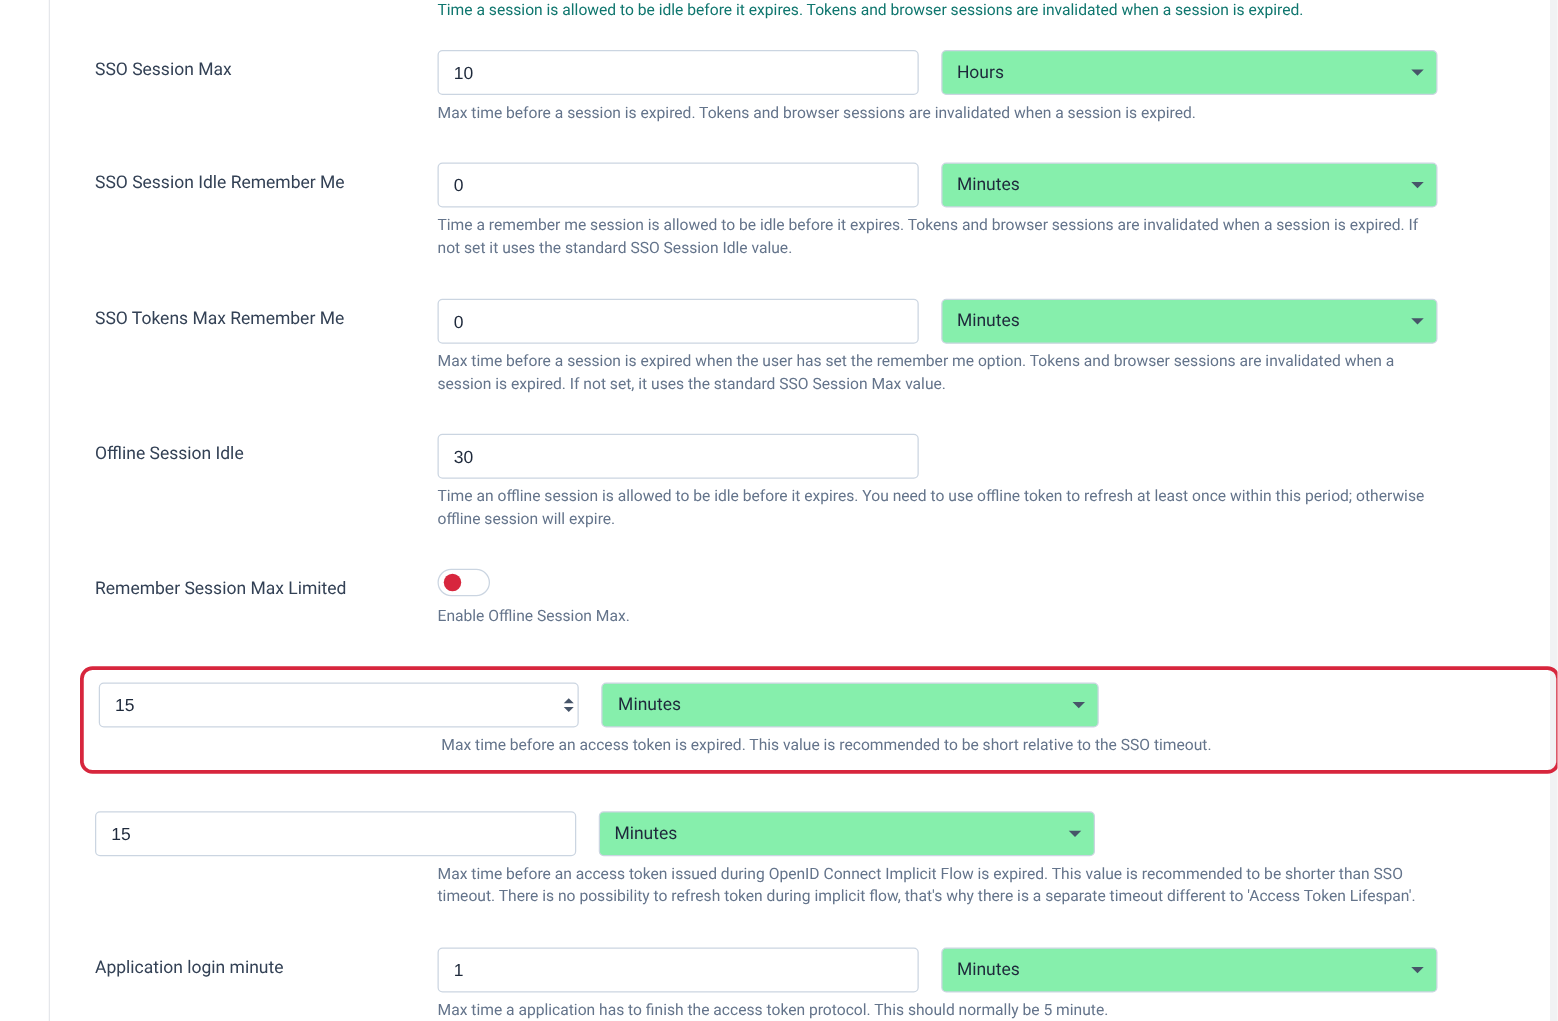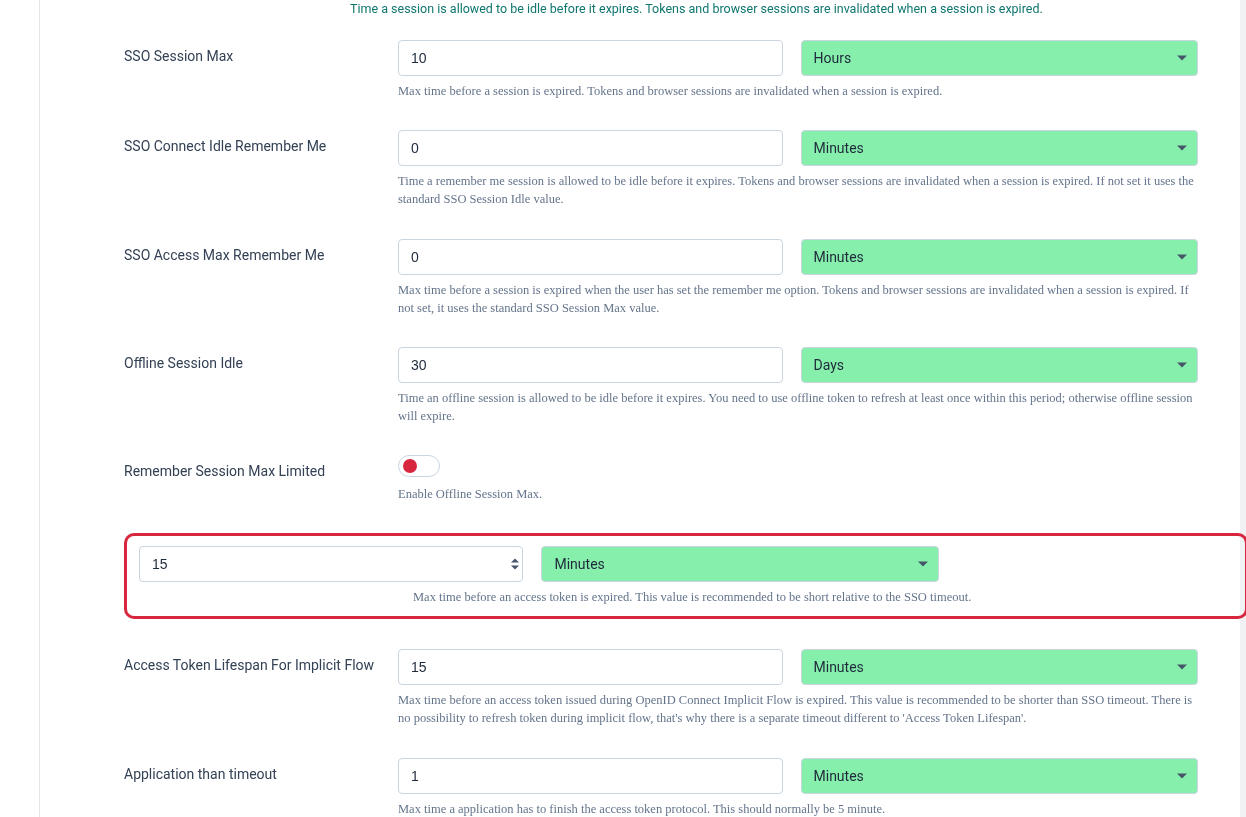--- a/index.html
+++ b/index.html
@@ -53,21 +53,20 @@
     gap: 18px;
     align-items: flex-start;
     max-width: 800px;
   }
   .help {
     font-size: 12.5px;
     color: #64748b;
     margin-top: 6px;
     line-height: 1.45;
     max-width: 800px;
-    font-family: Liberation Serif, serif;
   }
   .help-top {
     padding-left:274px;
     font-size: 12.5px;
     color: #0f766e;
     line-height: 1.45;
     padding-bottom: 22px;
     max-width:1080px;
   }
   input.text, input.number {
@@ -144,21 +143,21 @@
     border-radius: 10px;
     padding: 10px 0 10px 0;
     margin-left:-12px;
     padding-left:12px;
     margin-right:-10px;
     padding-right:10px;
   }
   .section {
     padding-top: 0;
   }
-  .row-block { margin-top: 30px; margin-left: 48px; }
+  .row-block { margin-top: 30px; }
   .row-block:first-child { margin-top: 0; }
 </style>
 </head>
 <body>
 
 <div class="page">
   <div style="display:flex;">
     <div class="sidebar-spacer"></div>
     <div class="content" style="padding-left:36px;">
 
@@ -177,59 +176,55 @@
               </div>
             </div>
           </div>
           <div class="help-row">
               <div class="help">Max time before a session is expired. Tokens and browser sessions are invalidated when a session is expired.</div>
             </div>
         </div>
 
         <div class="row-block">
           <div class="row">
-            <div class="label-col">SSO Connect Idle Remember Me</div>
+            <div class="label-col">SSO Session Idle Remember Me</div>
             <div class="controls-col">
               <input class="text" value="0" style="">
               <div class="select">
                 <span>Minutes</span>
                 <span class="caret"></span>
               </div>
             </div>
           </div>
           <div class="help-row">
               <div class="help">Time a remember me session is allowed to be idle before it expires. Tokens and browser sessions are invalidated when a session is expired. If not set it uses the standard SSO Session Idle value.</div>
             </div>
         </div>
 
         <div class="row-block">
           <div class="row">
-            <div class="label-col">SSO Access Max Remember Me</div>
+            <div class="label-col">SSO Tokens Max Remember Me</div>
             <div class="controls-col">
               <input class="text" value="0" style="">
               <div class="select">
                 <span>Minutes</span>
                 <span class="caret"></span>
               </div>
             </div>
           </div>
           <div class="help-row">
               <div class="help">Max time before a session is expired when the user has set the remember me option. Tokens and browser sessions are invalidated when a session is expired. If not set, it uses the standard SSO Session Max value.</div>
             </div>
         </div>
 
         <div class="row-block">
           <div class="row">
             <div class="label-col">Offline Session Idle</div>
             <div class="controls-col">
               <input class="text" value="30" style="">
-              <div class="select">
-                <span>Days</span>
-                <span class="caret"></span>
-              </div>
             </div>
           </div>
           <div class="help-row">
               <div class="help">Time an offline session is allowed to be idle before it expires. You need to use offline token to refresh at least once within this period; otherwise offline session will expire.</div>
             </div>
         </div>
 
         <div class="row-block">
           <div class="row">
             <div class="label-col">Remember Session Max Limited</div>
@@ -260,37 +255,36 @@
               </div>
             </div>
           </div>
           <div class="help-row">
               <div class="help">Max time before an access token is expired. This value is recommended to be short relative to the SSO timeout.</div>
             </div>
         </div>
 
         <div class="row-block">
           <div class="row">
-            <div class="label-col">Access Token Lifespan For Implicit Flow</div>
             <div class="controls-col">
               <input class="text" value="15" style="">
               <div class="select">
                 <span>Minutes</span>
                 <span class="caret"></span>
               </div>
             </div>
           </div>
           <div class="help-row">
               <div class="help">Max time before an access token issued during OpenID Connect Implicit Flow is expired. This value is recommended to be shorter than SSO timeout. There is no possibility to refresh token during implicit flow, that's why there is a separate timeout different to 'Access Token Lifespan'.</div>
             </div>
         </div>
 
         <div class="row-block">
           <div class="row">
-            <div class="label-col">Application than timeout</div>
+            <div class="label-col">Application login minute</div>
             <div class="controls-col">
               <input class="text" value="1" style="">
               <div class="select">
                 <span>Minutes</span>
                 <span class="caret"></span>
               </div>
             </div>
           </div>
           <div class="help-row">
               <div class="help">Max time a application has to finish the access token protocol. This should normally be 5 minute.</div>

